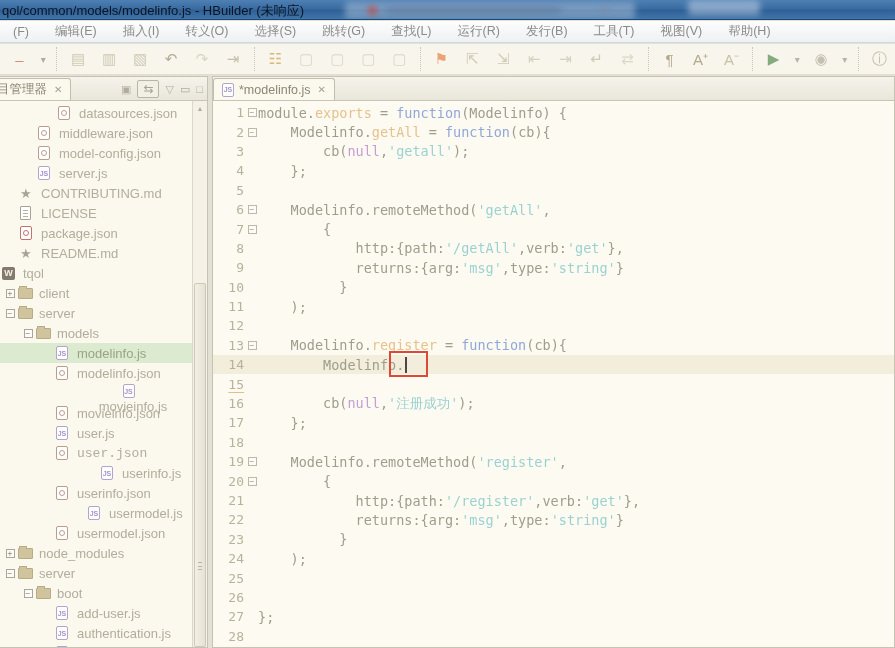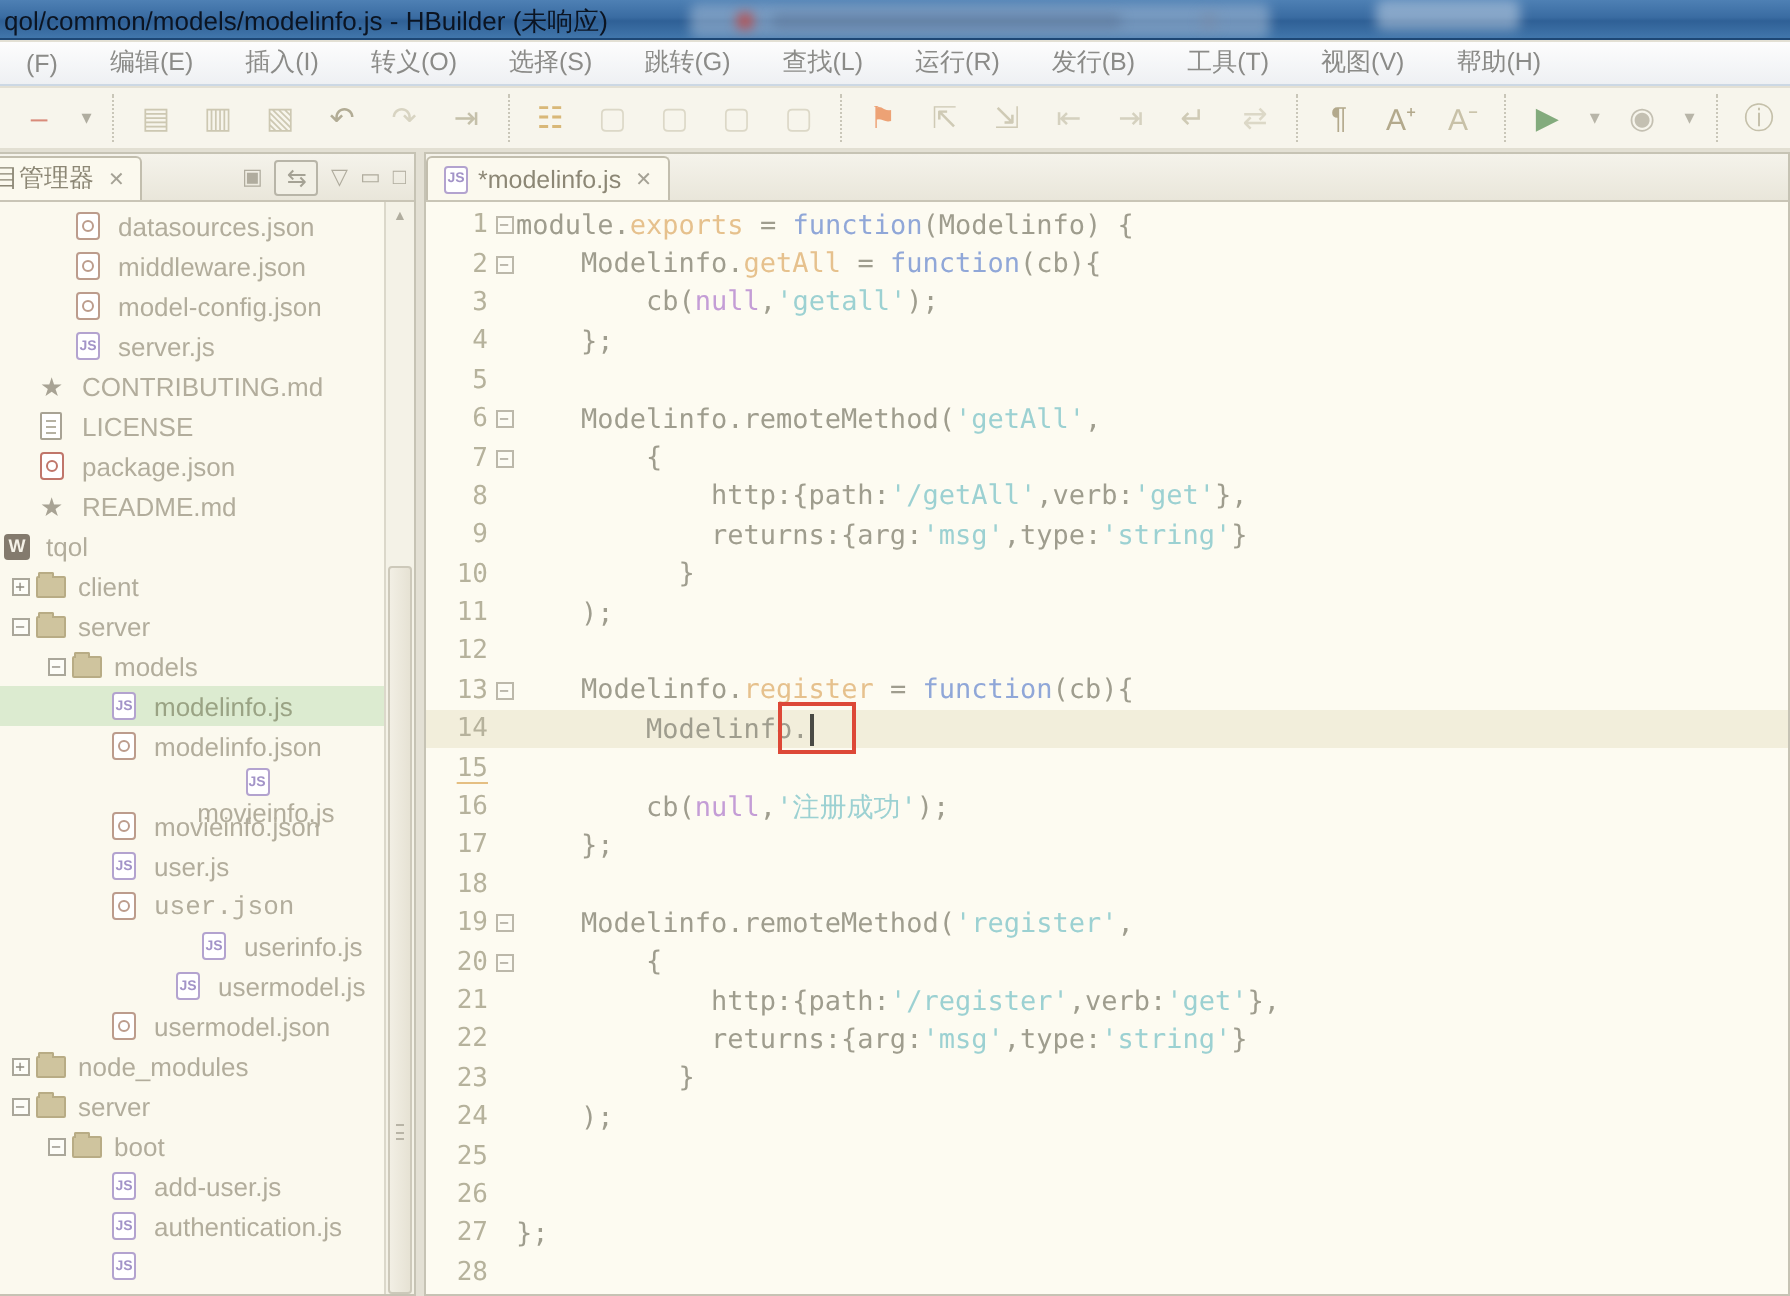--- a/index.html
+++ b/index.html
@@ -169,21 +169,21 @@
     </div>
     <div class="sb-hdr-icons" id="sb-hdr-icons">
         <span class="sb-hicon">▣</span>
         <span class="sb-hicon boxed">⇆</span>
         <span class="sb-hicon">▽</span>
         <span class="sb-hicon">▭</span>
         <span class="sb-hicon">□</span>
       </div>
   </div>
   <div class="tree" id="tree">
-      <div class="tree-row" style="padding-left: 38px;">
+      <div class="tree-row" style="padding-left: 58px;">
         <span class="tico">
           <span class="i-json">
             <i></i>
           </span>
         </span>
         <span class="tlabel">datasources.json</span>
       </div>
       <div class="tree-row" style="padding-left: 38px;">
         <span class="tico">
           <span class="i-json">
@@ -305,20 +305,28 @@
             <i></i>
           </span>
         </span>
         <span class="tlabel">user.json</span>
       </div>
       <div class="tree-row" style="padding-left: 56px; margin-left: 45px;">
         <span class="tico">
           <span class="i-js">JS</span>
         </span>
         <span class="tlabel">userinfo.js</span>
+      </div>
+      <div class="tree-row" style="padding-left: 56px;">
+        <span class="tico">
+          <span class="i-json">
+            <i></i>
+          </span>
+        </span>
+        <span class="tlabel">userinfo.json</span>
       </div>
       <div class="tree-row" style="padding-left: 88px;">
         <span class="tico">
           <span class="i-js">JS</span>
         </span>
         <span class="tlabel">usermodel.js</span>
       </div>
       <div class="tree-row" style="padding-left: 56px;">
         <span class="tico">
           <span class="i-json">

